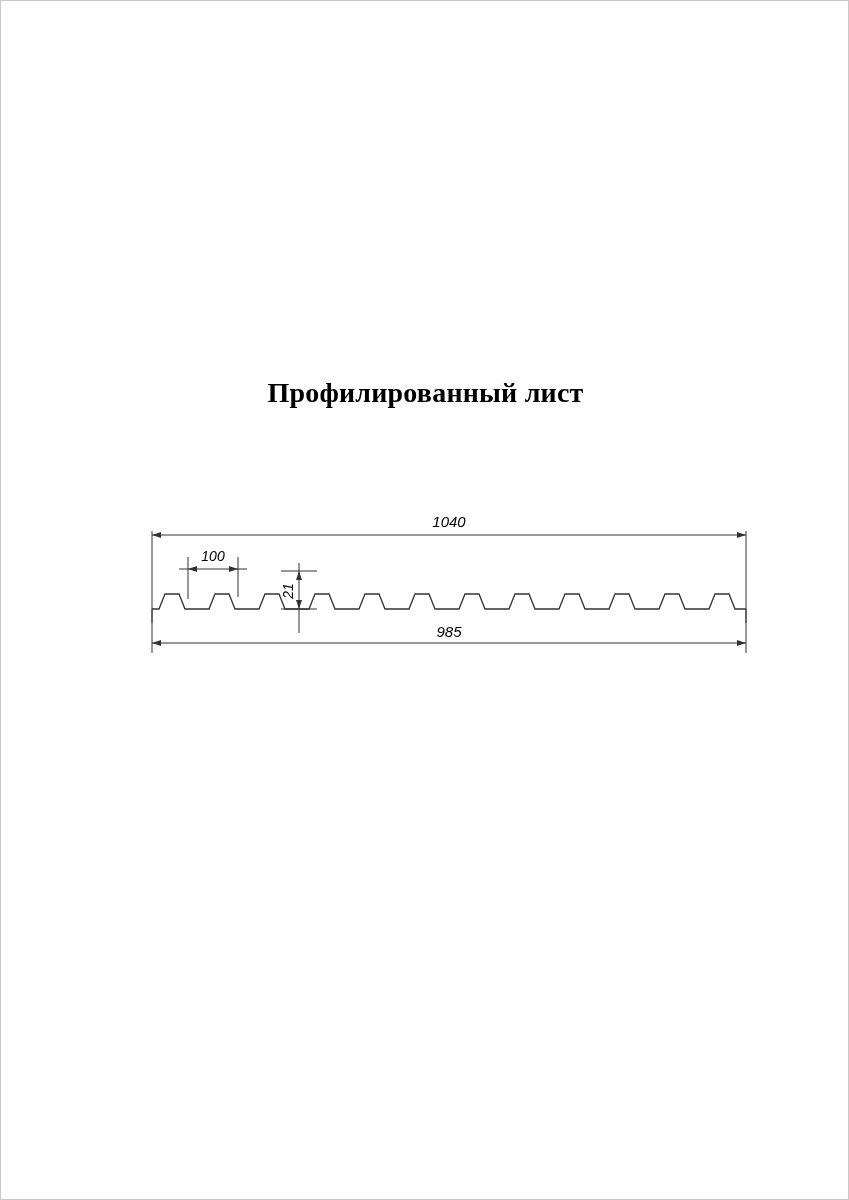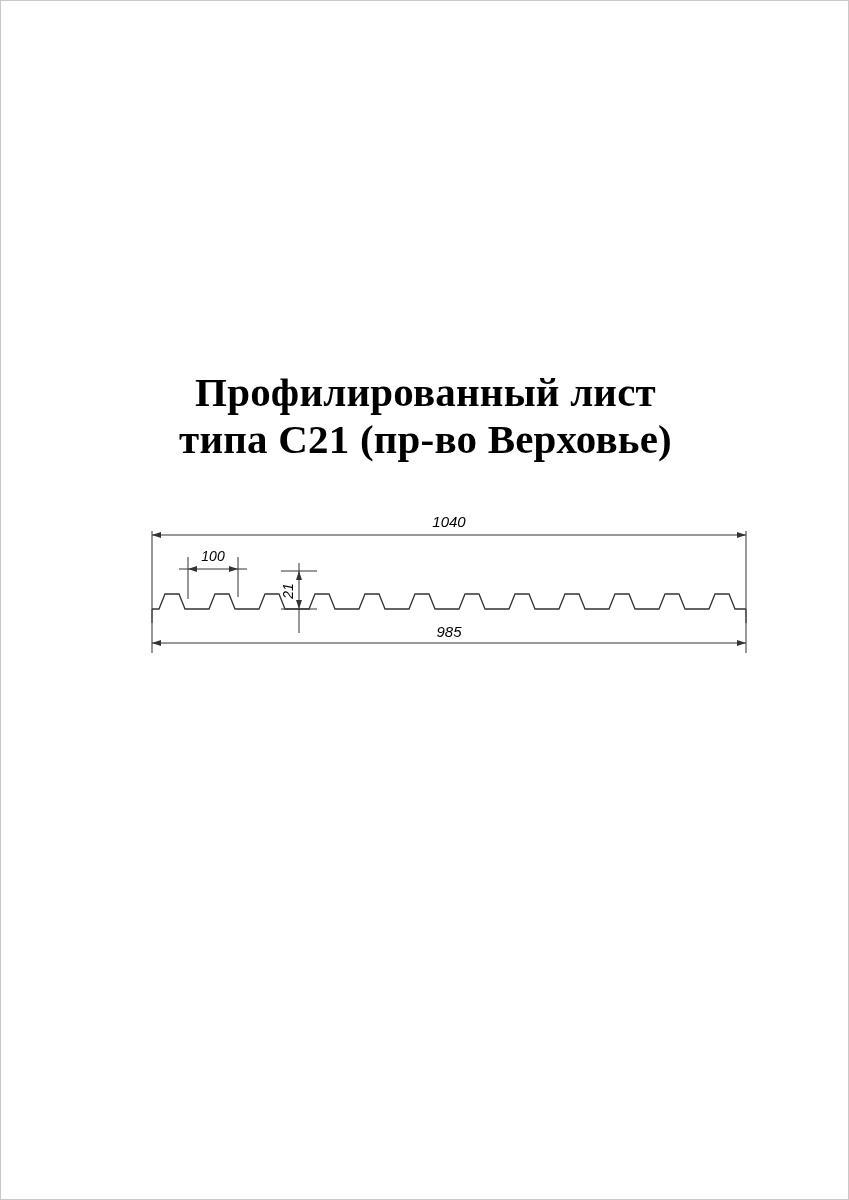--- a/index.html
+++ b/index.html
@@ -26,21 +26,21 @@
   #title-block {
     position: absolute;
     left: 0;
     top: 368px;
     width: 849px;
     text-align: center;
   }
   .title-line {
     font-family: "Liberation Serif", serif;
     font-weight: bold;
-    font-size: 41px;
+    font-size: 28px;
     line-height: 47px;
     color: #000000;
     letter-spacing: 0.2px;
   }
   #drawing {
     position: absolute;
     left: 120px;
     top: 490px;
     width: 680px;
     height: 190px;
@@ -50,21 +50,20 @@
     fill: #000000;
   }
 </style>
 </head>
 <body>
 
 <div id="page">
 
   <div id="title-block">
     <div class="title-line">Профилированный лист</div>
-    <div class="title-line">типа С21 (пр-во Верховье)</div>
   </div>
 
   <div id="drawing">
     <svg viewBox="0 0 680 190" width="680" height="190">
       <g stroke="#333333" stroke-width="1.1" fill="none" stroke-linejoin="miter" stroke-linecap="butt">
 
         <g>
           <line x1="31" y1="40" x2="31" y2="132" stroke-width="1"></line>
           <line x1="625" y1="40" x2="625" y2="132" stroke-width="1"></line>
           <line x1="31" y1="44" x2="625" y2="44" stroke-width="1"></line>

